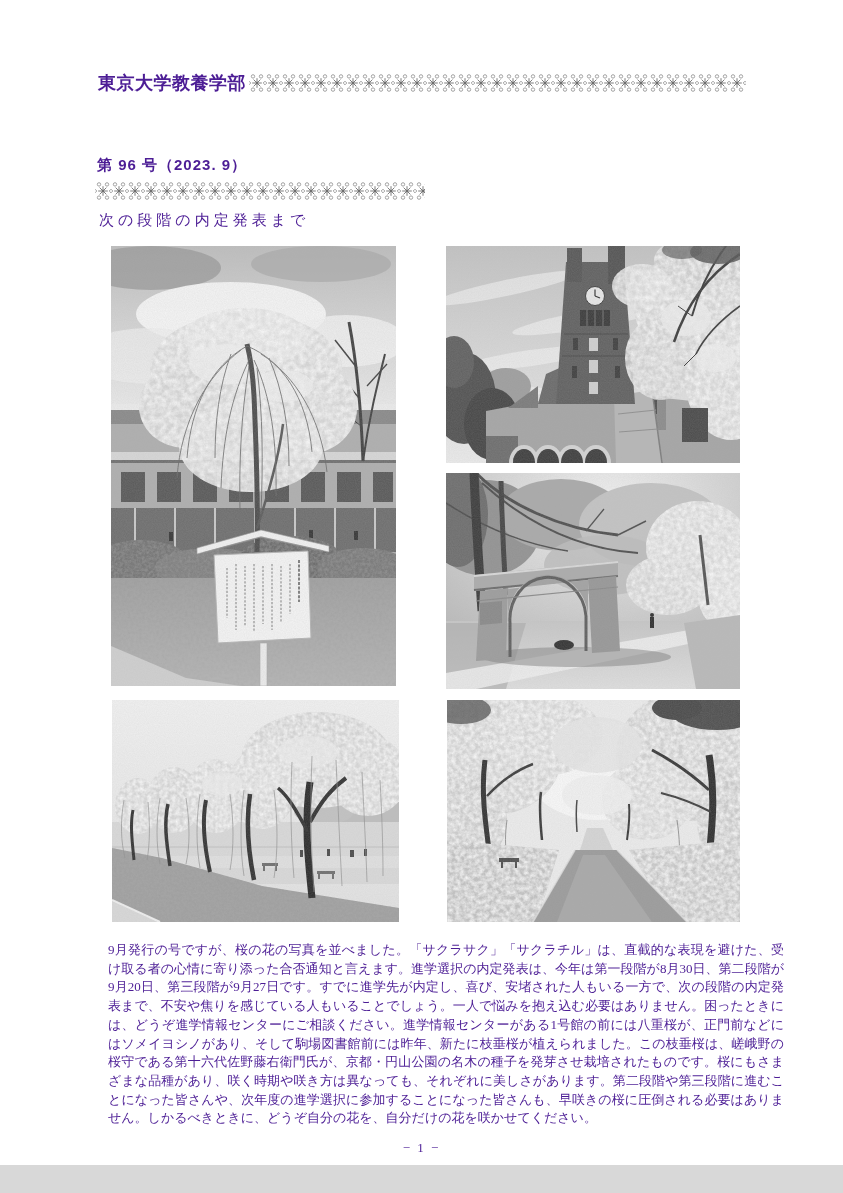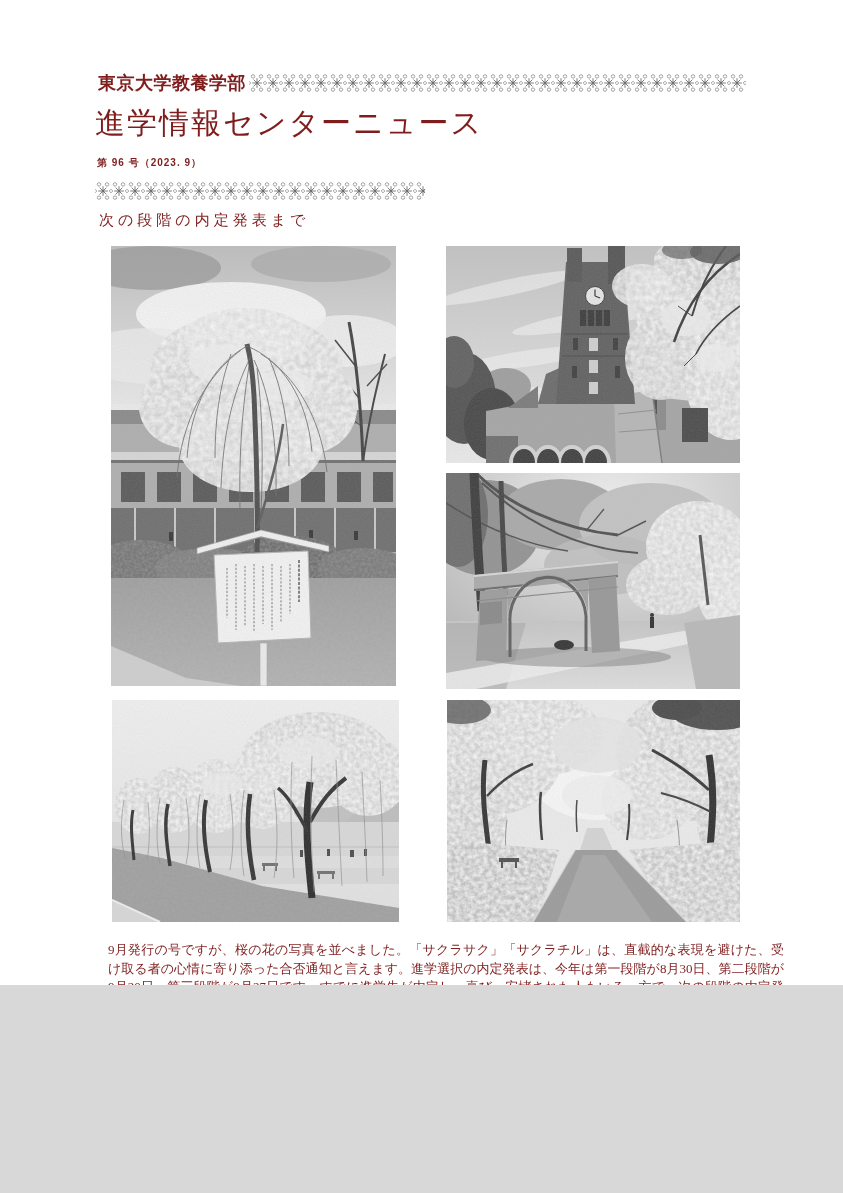--- a/index.html
+++ b/index.html
@@ -1,28 +1,28 @@
 <!DOCTYPE html>
 <html lang="ja"><head>
 <meta charset="utf-8">
 <style>
   html,body{margin:0;padding:0;background:#d8d8d8;}
   .sheet{
-    position:relative;width:843px;height:985px;margin:0 auto;
-    background:#ffffff;overflow:hidden;color:#7f1d1d;
+    position:relative;width:843px;height:1165px;margin:0 auto;
+    background:#ffffff;overflow:hidden;color:#4c1d95;
     font-family:"Liberation Sans",sans-serif;
   }
   .abs{position:absolute;}
   .gothic{font-family:"Liberation Sans","DejaVu Sans",sans-serif;}
   .mincho{font-family:"Liberation Serif","DejaVu Serif",serif;}
   .dept{left:98px;top:71px;font-size:18px;font-weight:bold;letter-spacing:.5px;}
   .band1{left:249px;top:73px;}
   .band2{left:95px;top:181px;}
   .title{left:95px;top:103px;font-size:30px;letter-spacing:2px;font-weight:500;}
-  .issue{left:97px;top:156px;font-size:10px;font-weight:bold;letter-spacing:1px;}
+  .issue{left:97px;top:156px;font-size:15px;font-weight:bold;letter-spacing:1px;}
   .org{left:443px;top:150px;font-size:19px;line-height:23px;}
   .org .ja{font-weight:600;letter-spacing:0;}
   .org .en{font-weight:500;}
   .caption{left:99px;top:211px;font-size:15px;letter-spacing:4px;}
   .photo{position:absolute;line-height:0;}
   .bodytext{
     left:92px;top:925px;width:676px;font-size:13px;line-height:18.7px;
     text-align:justify;text-justify:inter-ideograph;margin:16px;
   }
   .pageno{left:0;top:1140px;width:843px;text-align:center;font-size:13px;letter-spacing:2px;}
@@ -51,21 +51,20 @@
     </pattern>
   </defs>
 </svg>
 
 <div class="sheet">
 
   <div class="abs dept gothic">東京大学教養学部</div>
   <svg class="abs band1" width="497" height="20">
       <rect width="497" height="20" fill="url(#orn)"></rect>
     </svg>
-  <h1 class="abs title mincho" style="margin:0">進学情報センターニュース</h1>
   <div class="abs issue gothic">第 96 号（2023. 9）</div>
   <svg class="abs band2" width="330" height="20">
       <rect width="330" height="20" fill="url(#orn)"></rect>
     </svg>
 
   <div class="abs caption mincho">次の段階の内定発表まで</div>
 
   <div class="photo" style="left:111px;top:246px">
   <svg width="285" height="440" viewBox="0 0 285 440">
     <defs>

